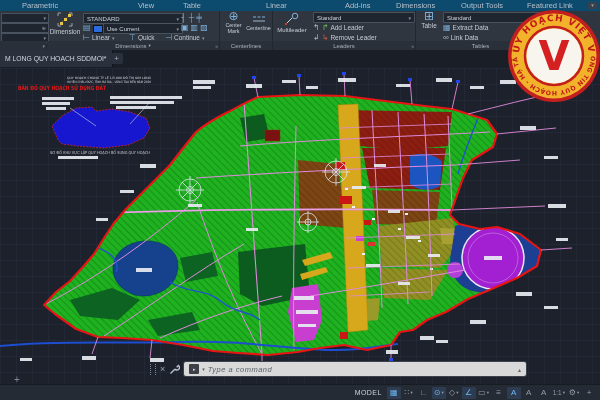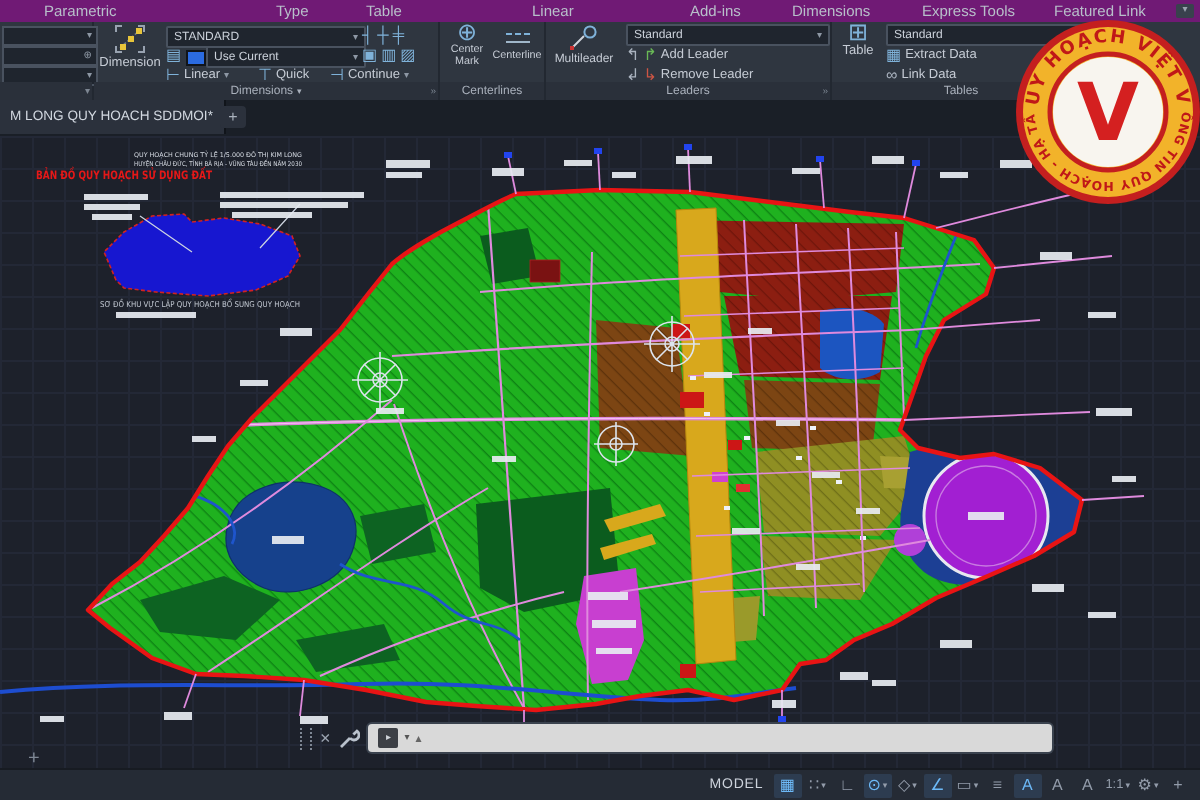--- a/index.html
+++ b/index.html
@@ -1,19 +1,19 @@
 <!DOCTYPE html>
 <html><head>
 <meta charset="utf-8">
 <style>
   html,body{margin:0;padding:0}
   body{width:600px;height:400px;position:relative;overflow:hidden;
        font-family:"Liberation Sans","DejaVu Sans",sans-serif;background:#1d212b;color:#c6ccd5}
   
-  .tabsrow{position:absolute;top:0;left:0;right:0;height:11px;background:#701a75;z-index:5}
+  .tabsrow{position:absolute;top:0;left:0;right:0;height:11px;background:#0c4a6e;z-index:5}
   .tabsrow .rtab{position:absolute;top:0;font-size:7.5px;color:#b8bfca;line-height:11px;white-space:nowrap}
   .tabsrow .ricon{position:absolute;top:2px;width:9px;height:7px;background:#39414d;border-radius:1px;font-size:5px;color:#9aa3af;text-align:center;line-height:7px}
   
   .ribbon{position:absolute;top:11px;left:0;right:0;height:39px;background:#2f3640;border-bottom:1px solid #10141a;z-index:5}
   .panel{position:absolute;top:0;bottom:0;border-right:1px solid #222831}
   .plabel{position:absolute;bottom:0;left:0;right:0;height:9px;background:#2a303a;font-size:6px;color:#a9b0bb;
           display:flex;align-items:center;justify-content:center;gap:2px;white-space:nowrap}
   .plabel .ovf{position:absolute;right:1px;font-size:5px;color:#7d8692}
   .dd{position:absolute;height:9px;background:#1f252e;border:1px solid #49525f;border-radius:1px;
       font-size:6px;color:#ccd2db;line-height:8px;padding:0 3px;display:flex;justify-content:space-between;align-items:center;white-space:nowrap;overflow:hidden}
@@ -57,26 +57,26 @@
   .sb.scale{font-size:6.5px}
   
   .logo{position:absolute;left:506px;top:8px;width:96px;height:96px;z-index:30}
   svg text{font-family:"DejaVu Sans",sans-serif}
 </style>
 </head>
 <body>
 
 <div class="tabsrow">
   <span class="rtab" style="left:22px">Parametric</span>
-  <span class="rtab" style="left:138px">Type</span>
+  <span class="rtab" style="left:138px">View</span>
   <span class="rtab" style="left:183px">Table</span>
   <span class="rtab" style="left:266px">Linear</span>
   <span class="rtab" style="left:345px">Add-ins</span>
   <span class="rtab" style="left:396px">Dimensions</span>
-  <span class="rtab" style="left:461px">Express Tools</span>
+  <span class="rtab" style="left:461px">Output Tools</span>
   <span class="rtab" style="left:527px">Featured Link</span>
   <span class="ricon" style="left:588px">▾</span>
 </div>
 
 <div class="ribbon">
 
   <div class="panel" style="left:0;width:46px">
     <div class="cutbox" style="top:2px">
         <span>▾</span>
       </div>
@@ -450,20 +450,21 @@
 
   <div class="cmdbar">
     <div class="grip"></div>
     <span class="cmdx">×</span>
     <svg width="11" height="11" viewBox="0 0 11 11">
       <path d="M1.5,9.5 L6,5 M6,5 a2.5,2.5 0 1 0 3.5,-3.5 l-1.8,1.8" stroke="#b9c1cc" fill="none" stroke-width="1.4"></path>
     </svg>
     <div class="cmdfield">
       <span class="cmdicon">▸</span>
       <span class="cmdcaret">▾</span>
+      <span class="cmdtext">Type a command</span>
       <span class="cmdup">▴</span>
     </div>
   </div>
   <span class="plusglyph">+</span>
 </div>
 
 <div class="statusbar">
   <span class="model">MODEL</span>
   <span class="sb on">▦</span>
   <span class="sb">

